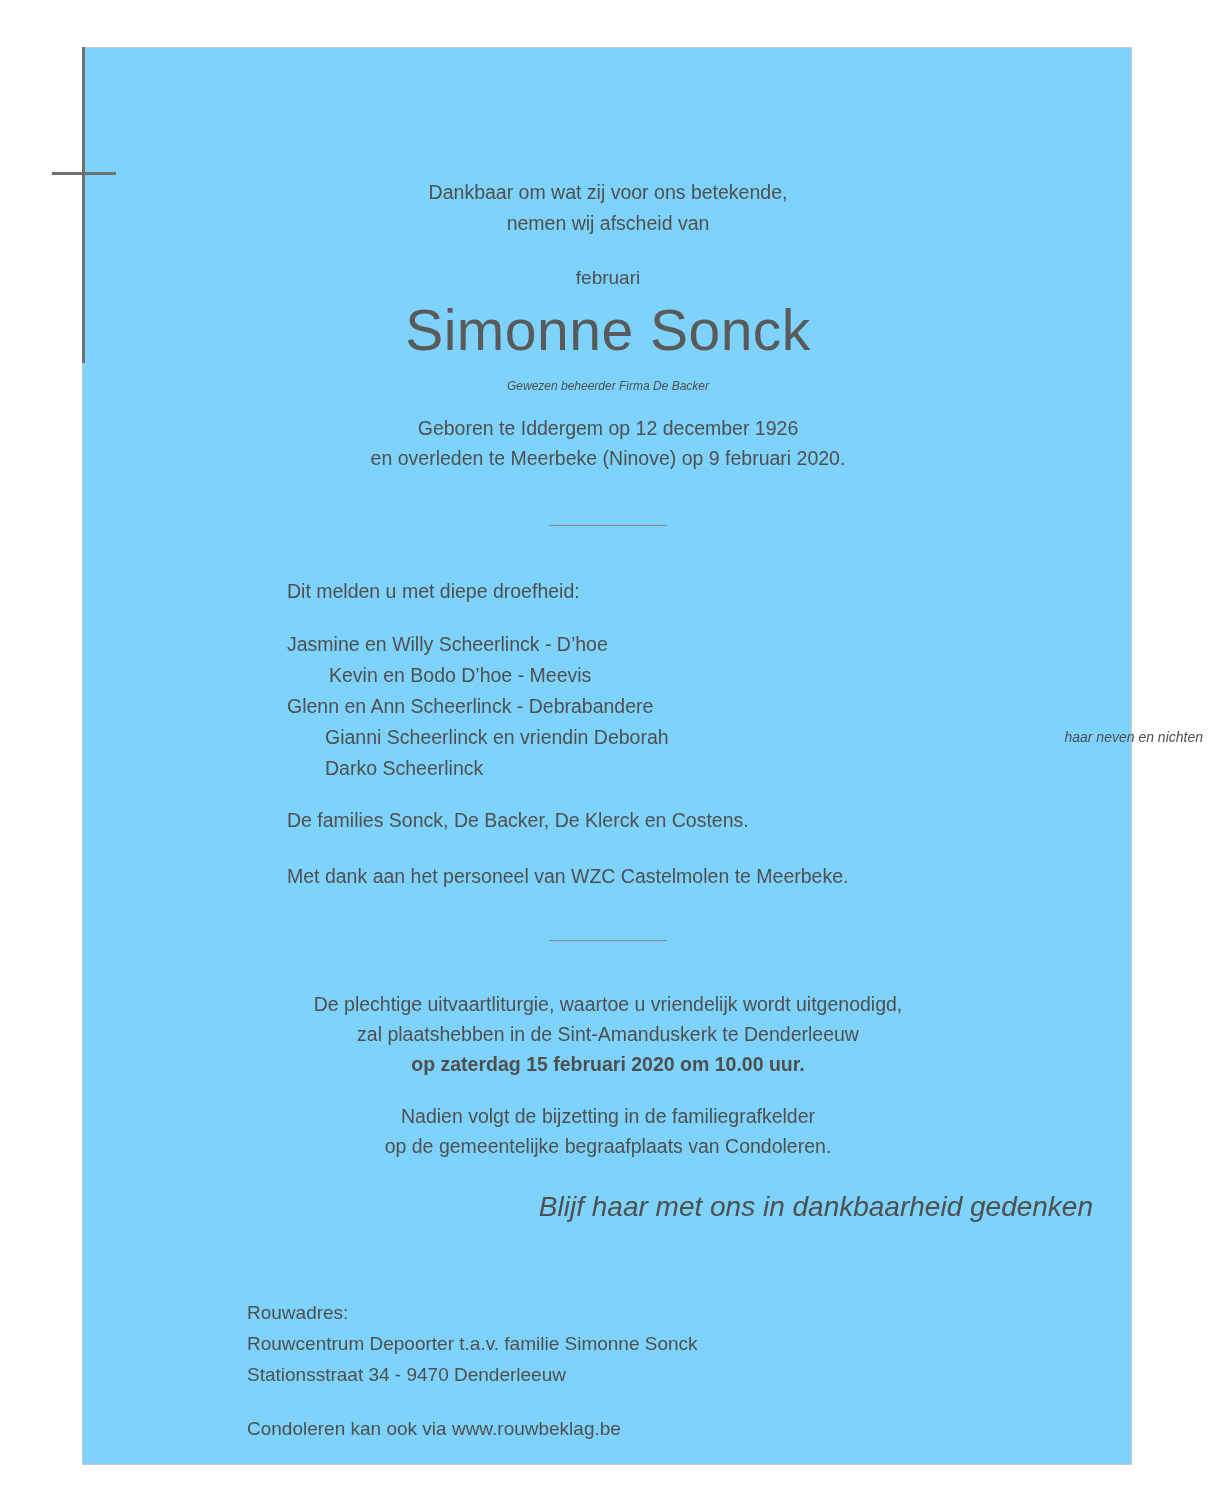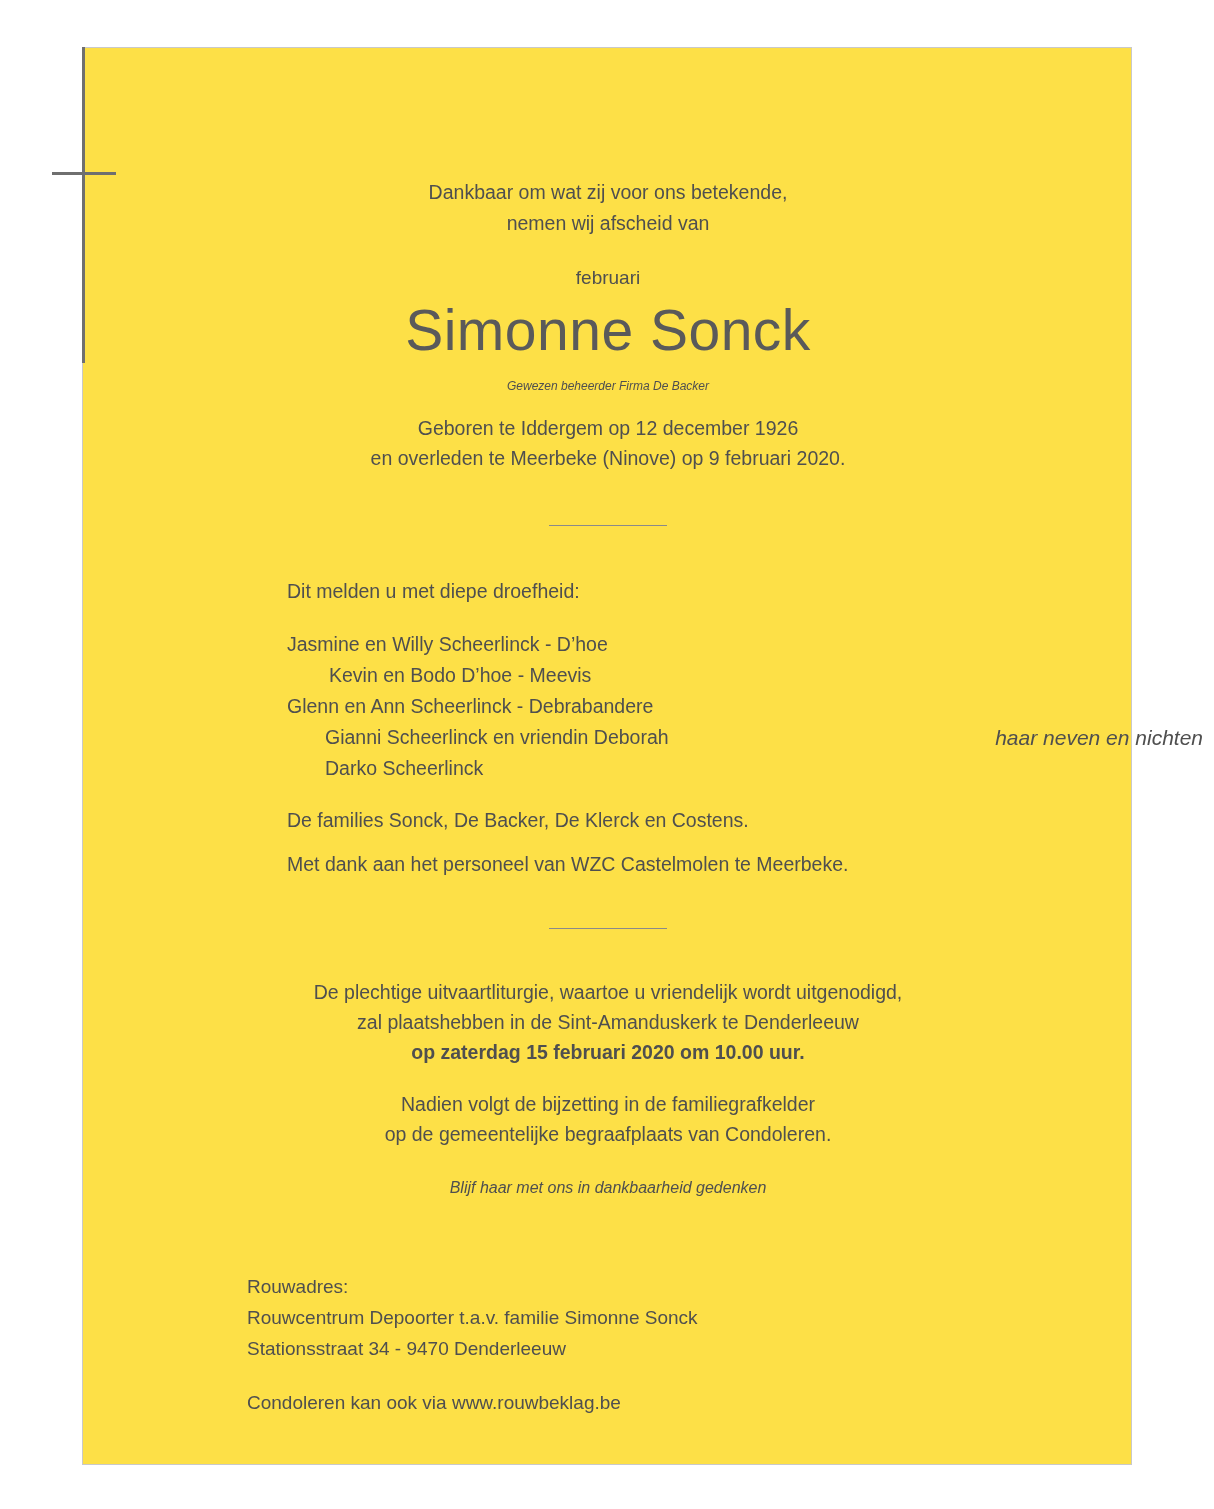--- a/index.html
+++ b/index.html
@@ -17,21 +17,21 @@
   }
 
   .card {
     position: absolute;
     left: 82px;
     top: 47px;
     width: 1050px;
     height: 1418px;
     border: 1px solid #c9c9c9;
     box-sizing: border-box;
-    background: #fde047;
+    background: #7dd3fc;
     padding-left: 24px;
   }
 
   
   .cross-vertical {
     position: absolute;
     left: 82px;
     top: 47px;
     width: 3px;
     height: 316px;
@@ -127,31 +127,31 @@
   .family-list .row {
     white-space: pre;
   }
   .indent1 { padding-left: 42px; }
   .indent2 { padding-left: 38px; }
 
   .nephews {
     position: absolute;
     right: -110px;
     top: 93px;
-    font-size: 21px;
+    font-size: 14px;
     font-style: italic;
     color: #4f4f4f;
     white-space: nowrap;
   }
 
   .families {
     margin-top: 21px;
   }
   .thanks {
-    margin-top: 13px;
+    margin-top: 25px;
   }
 
   .divider2 {
     width: 118px;
     height: 1px;
     background: #8a8a8a;
     margin: 48px auto 0 auto;
   }
 
   .service {
@@ -165,22 +165,22 @@
 
   .burial {
     text-align: center;
     font-size: 19.5px;
     line-height: 30px;
     color: #4f4f4f;
     margin-top: 22px;
   }
 
   .remember {
-    text-align: center;
-    font-size: 16px;
+    text-align: right;
+    font-size: 28px;
     font-style: italic;
     color: #4f4f4f;
     margin-top: 30px;
   }
 
   .address-block {
     margin-top: 74px;
     padding-left: 124px;
     font-size: 19px;
     line-height: 31px;

